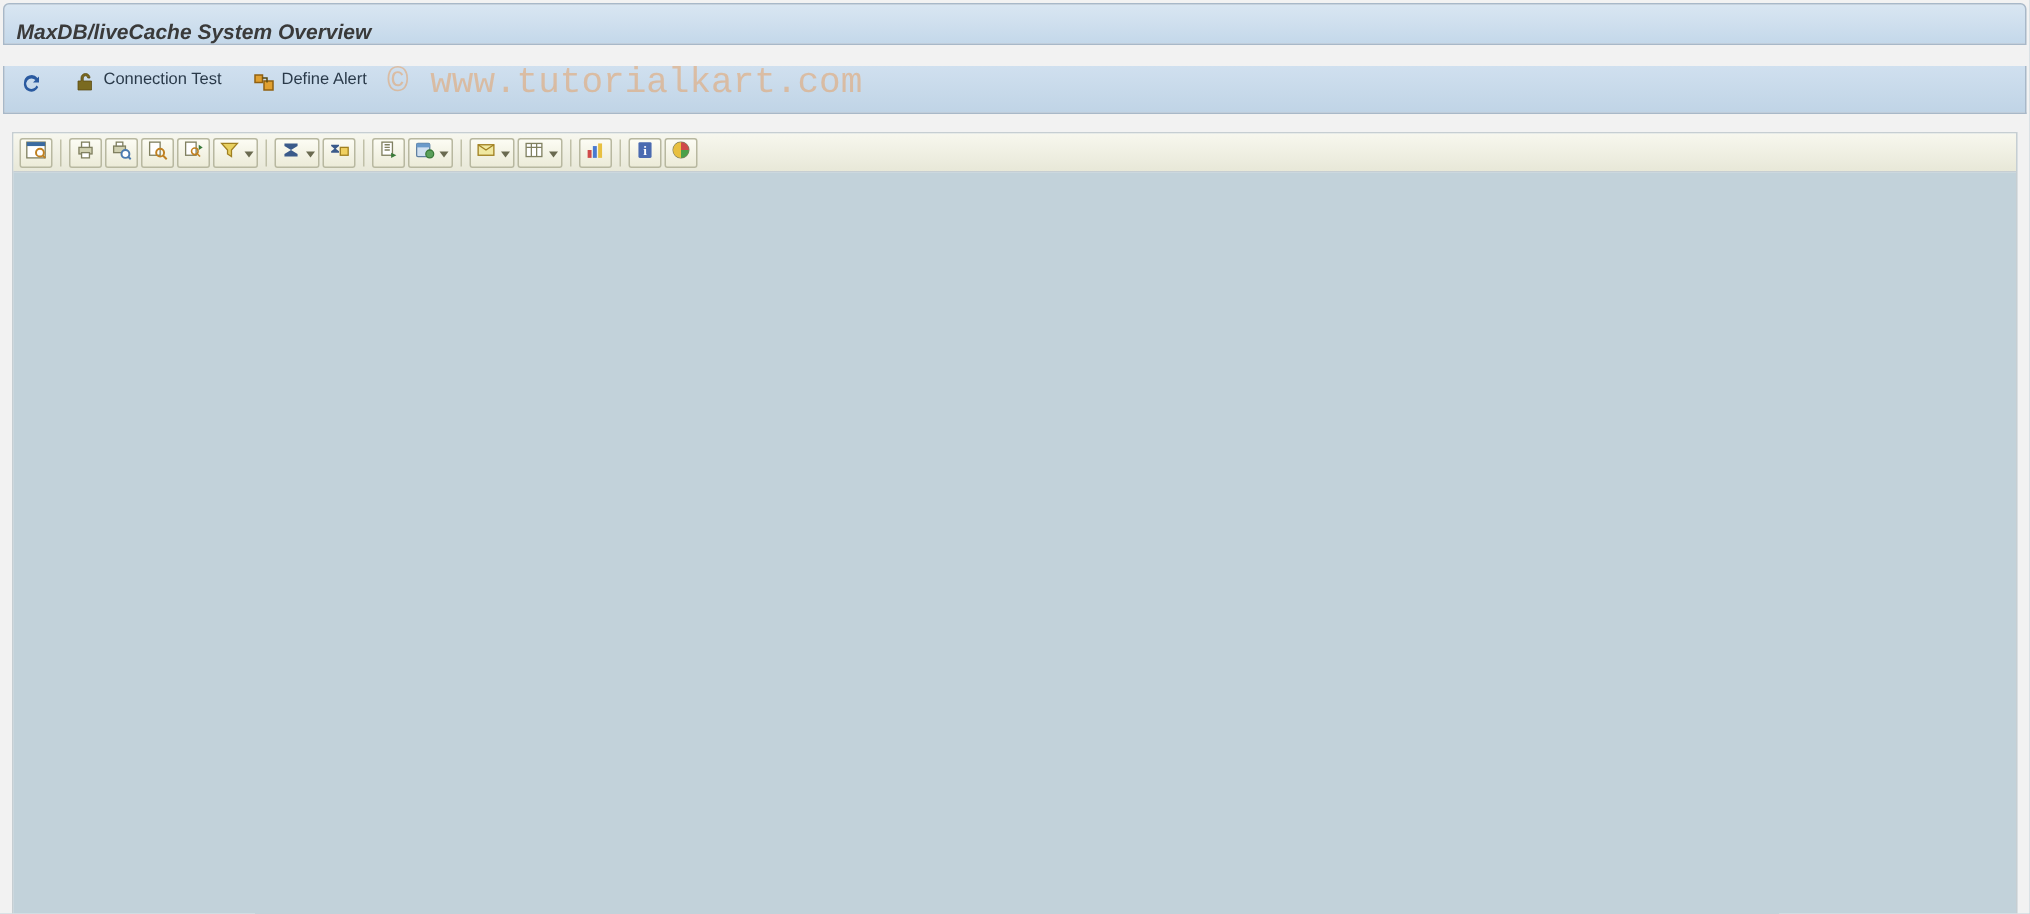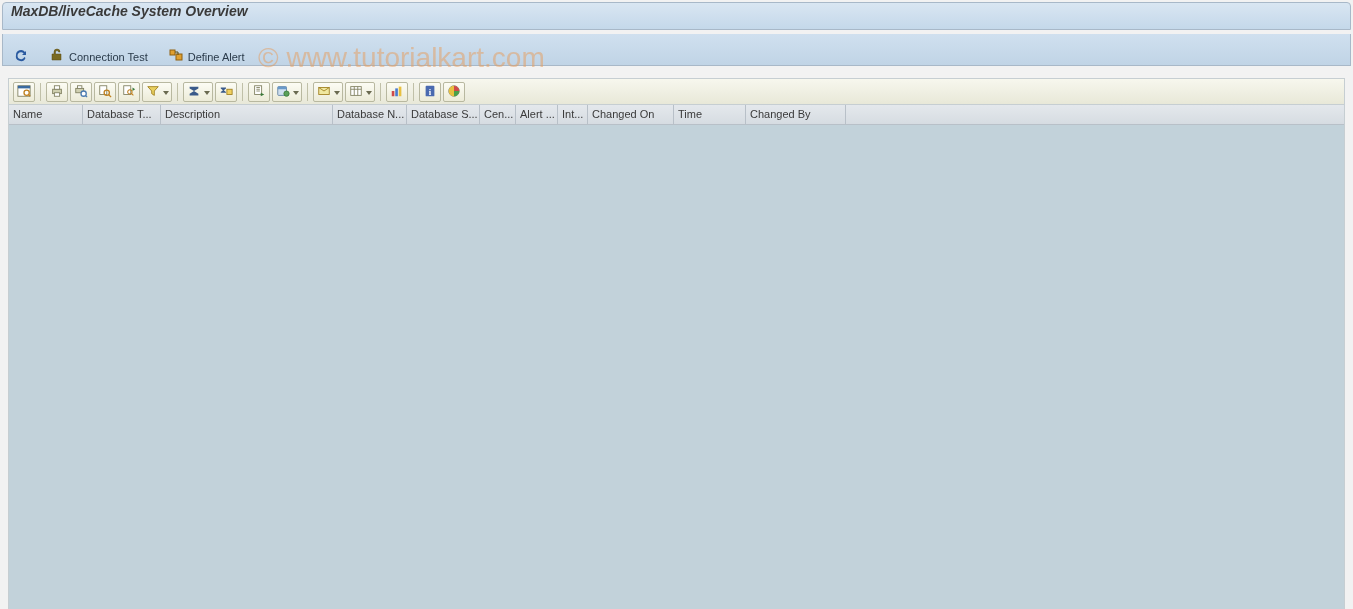--- a/index.html
+++ b/index.html
@@ -10,23 +10,23 @@
     width: 1353px;
     height: 609px;
     overflow: hidden;
   }
   .titlebar {
     background: linear-gradient(to bottom, #d9e6f2, #c4d8ea);
     border: 1px solid #a8b8c8;
     border-bottom: 1px solid #a8b8c8;
     height: 28px;
     display: flex;
-    align-items: flex-start;
+    align-items: flex-end;
     padding: 0 8px;
-    margin: 2px 2px 4px 2px;
+    margin: 2px 2px 14px 2px;
     border-radius: 4px 4px 0 0;
   }
   .titlebar .title {
     font-size: 14px;
     font-weight: bold;
     font-style: italic;
     color: #3a3a3a;
   }
   .appbar {
     background: linear-gradient(to bottom, #d0e0ef, #c0d4e6);
@@ -34,21 +34,21 @@
     border-top: none;
     height: 32px;
     display: flex;
     align-items: center;
     padding: 0 6px;
     margin: 0 2px;
     gap: 12px;
   }
   .appbar-item {
     display: flex;
-    align-items: flex-end;
+    align-items: flex-start;
     gap: 4px;
     color: #2a3a4a;
     height: 26px;
     padding: 0 4px;
     cursor: pointer;
   }
   .icon16 {
     width: 16px; height: 16px;
     display: inline-flex;
     align-items: center;
@@ -108,23 +108,23 @@
     cursor: default;
     position: relative;
   }
   .grid-body {
     background: #c2d2da;
     height: 510px;
   }
   .watermark {
     position: absolute;
     top: 42px; left: 258px;
-    font-size: 28px;
+    font-size: 24px;
     color: rgba(232,155,90,0.5);
-    font-family: Liberation Sans, sans-serif;
+    font-family: Liberation Mono, monospace;
     pointer-events: none;
   }
 </style>
 </head>
 <body>
 
 <div class="titlebar">
   <span class="title">MaxDB/liveCache System Overview</span>
 </div>
 
@@ -263,28 +263,15 @@
       <div class="tbtn">
         <span><svg width="14" height="14" viewBox="0 0 16 16">
             <circle cx="8" cy="8" r="6" fill="#fff" stroke="#808060"></circle>
             <path d="M8 2a6 6 0 0 1 6 6H8z" fill="#d04a4a"></path>
             <path d="M8 8h6a6 6 0 0 1-6 6z" fill="#4aa04a"></path>
             <path d="M8 8v6a6 6 0 0 1 0-12z" fill="#e8c040"></path>
           </svg></span>
       </div>
     </div>
 
-  <div class="grid-headers" id="grid-headers">
-      <div class="gh" style="width: 74px;">Name</div>
-      <div class="gh" style="width: 78px;">Database T...</div>
-      <div class="gh" style="width: 172px;">Description</div>
-      <div class="gh" style="width: 74px;">Database N...</div>
-      <div class="gh" style="width: 73px;">Database S...</div>
-      <div class="gh" style="width: 36px;">Cen...</div>
-      <div class="gh" style="width: 42px;">Alert ...</div>
-      <div class="gh" style="width: 30px;">Int...</div>
-      <div class="gh" style="width: 86px;">Changed On</div>
-      <div class="gh" style="width: 72px;">Time</div>
-      <div class="gh" style="width: 100px;">Changed By</div>
-    </div>
 
   <div class="grid-body"></div>
 </div>
 
 </body></html>

